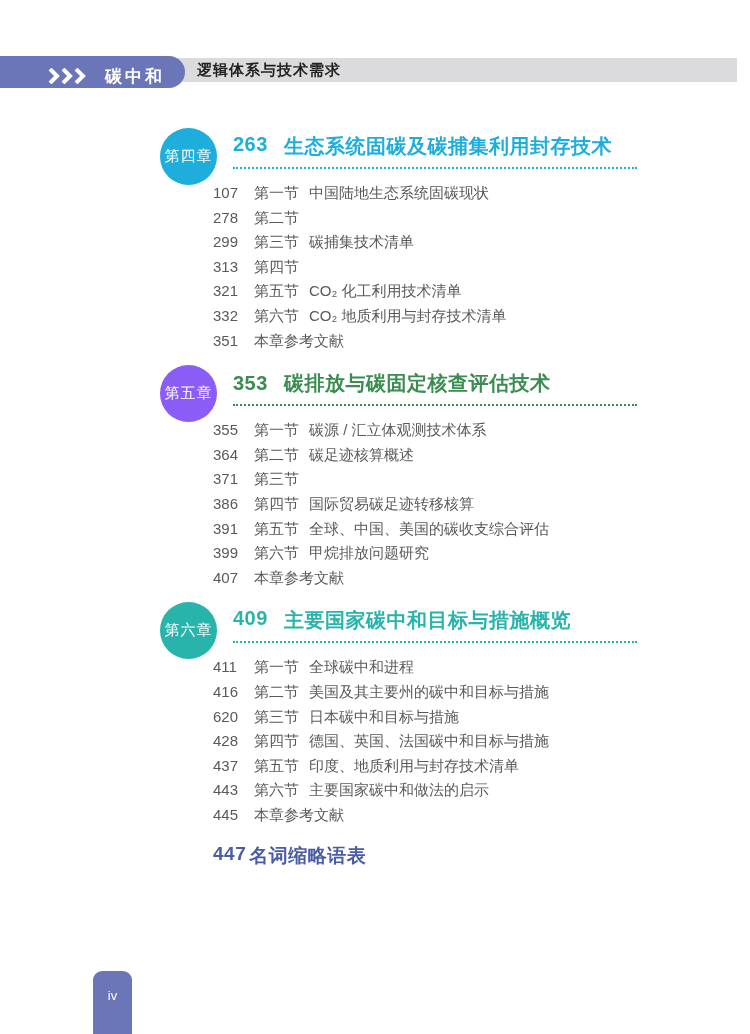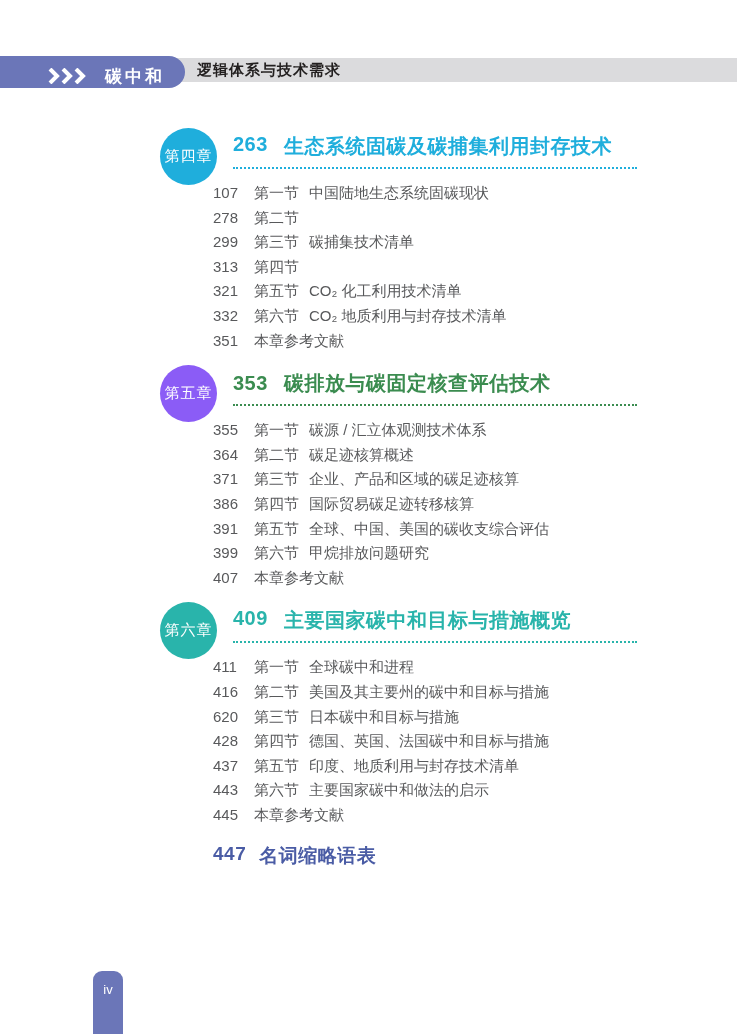--- a/index.html
+++ b/index.html
@@ -93,40 +93,40 @@
   .sec-row .num { width: 41px; flex: 0 0 auto; }
   .sec-row .label { width: 55px; flex: 0 0 auto; }
   .sec-row .sec-title { flex: 1; }
 
   
   .appendix-row {
     position: absolute;
     top: 843px;
     left: 213px;
     display: flex;
-    gap: 13px;
+    gap: 3px;
     color: #4a5ca5;
     font-size: 19px;
     font-weight: bold;
     letter-spacing: 0.5px;
   }
 
   
   .page-tab {
     position: absolute;
     left: 93px;
     bottom: 0;
-    width: 30px;
+    width: 39px;
     height: 63px;
     background: #6b76b8;
     border-radius: 9px 9px 0 0;
     color: #ffffff;
     font-size: 13px;
     text-align: center;
-    padding-top: 11px;
+    padding-top: 17px;
   }
 </style>
 </head>
 <body>
 
 <header>
   <div class="header-bar">
     <div class="brand-pill">
       <span class="chevrons">
         <svg width="44" height="16" viewBox="0 0 44 16" aria-hidden="true">
@@ -206,21 +206,20 @@
           <span class="sec-title">碳源 / 汇立体观测技术体系</span>
         </li>
         <li class="sec-row">
           <span class="num">364</span>
           <span class="label">第二节</span>
           <span class="sec-title">碳足迹核算概述</span>
         </li>
         <li class="sec-row">
           <span class="num">371</span>
           <span class="label">第三节</span>
-          <span class="sec-title">企业、产品和区域的碳足迹核算</span>
         </li>
         <li class="sec-row">
           <span class="num">386</span>
           <span class="label">第四节</span>
           <span class="sec-title">国际贸易碳足迹转移核算</span>
         </li>
         <li class="sec-row">
           <span class="num">391</span>
           <span class="label">第五节</span>
           <span class="sec-title">全球、中国、美国的碳收支综合评估</span>

